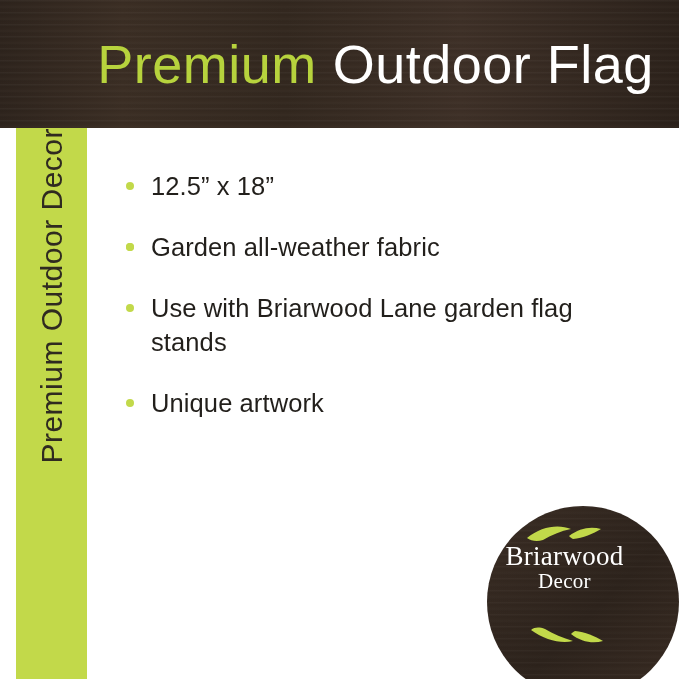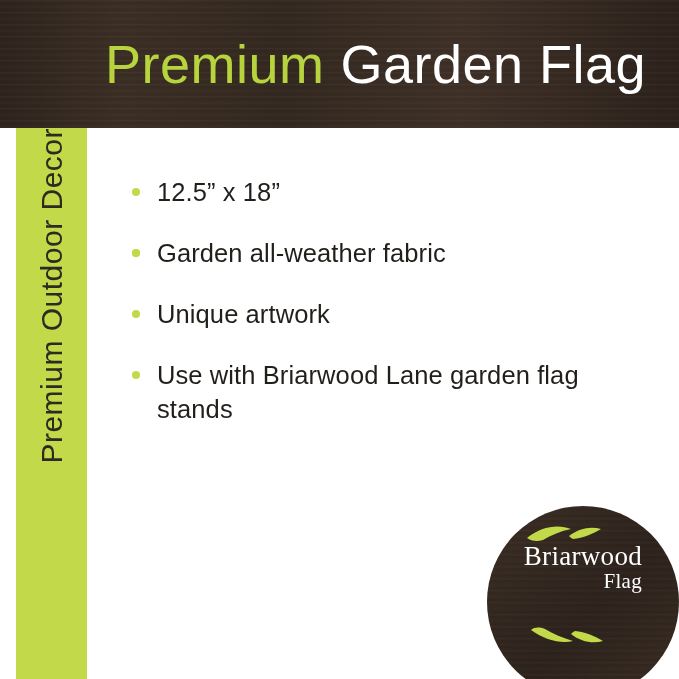--- a/index.html
+++ b/index.html
@@ -97,21 +97,21 @@
     top: 128px;
     width: 592px;
     height: 551px;
     background: #ffffff;
   }
   #bullet-list {
     position: absolute;
     left: 36px;
     top: 42px;
     width: 520px;
-    margin: 6px;
+    margin: 0;
     padding: 0;
     list-style: none;
   }
   .bullet-item {
     position: relative;
     padding-left: 28px;
     margin-bottom: 27px;
     font-size: 25.5px;
     line-height: 1.33;
     color: #221f1b;
@@ -144,21 +144,21 @@
         rgba(0,0,0,0.028) 9px,
         rgba(0,0,0,0.000) 12px),
       linear-gradient(135deg, #3a2d24 0%, #2d231c 55%, #382b22 100%);
     overflow: hidden;
   }
   #logo-inner {
     position: absolute;
     left: 0;
     top: 36px;
     width: 155px;
-    text-align: right;
+    text-align: center;
     color: #ffffff;
   }
   #logo-name {
     font-family: "Liberation Serif", serif;
     font-size: 27px;
     letter-spacing: 0.3px;
     line-height: 1.05;
   }
   #logo-sub {
     font-family: "Liberation Serif", serif;
@@ -182,21 +182,21 @@
   }
 </style>
 </head>
 <body>
 
 <div id="page">
 
   <div id="header">
     <div id="header-title">
       <span class="title-premium">Premium</span>
-      <span class="title-rest">Garden Flag</span>
+      <span class="title-rest">Outdoor Flag</span>
     </div>
   </div>
 
   <div id="green-band"></div>
   <div id="side-text">
     <div id="side-text-inner">Premium Outdoor Decor</div>
   </div>
 
   <div id="content-panel">
     <ul id="bullet-list">
@@ -206,37 +206,37 @@
       </li>
       <li class="bullet-item">
         <span class="bullet-dot"></span>
       </li>
       <li class="bullet-item">
         <span class="bullet-dot"></span>
         <span>Garden all-weather fabric</span>
       </li>
       <li class="bullet-item">
         <span class="bullet-dot"></span>
+        <span>Use with Briarwood Lane garden flag stands</span>
+      </li>
+      <li class="bullet-item">
+        <span class="bullet-dot"></span>
         <span>Unique artwork</span>
-      </li>
-      <li class="bullet-item">
-        <span class="bullet-dot"></span>
-        <span>Use with Briarwood Lane garden flag stands</span>
       </li>
     </ul>
   </div>
 
   <div id="logo-circle">
     <svg class="leaf-top" viewBox="0 0 80 20">
       <path d="M2 14 C 16 2, 34 0, 46 5 C 36 7, 26 11, 18 16 C 12 18, 6 17, 2 14 Z" fill="#c2d94a"></path>
       <path d="M44 12 C 54 4, 66 2, 76 5 C 68 10, 58 14, 48 15 C 46 14, 45 13, 44 12 Z" fill="#c2d94a"></path>
     </svg>
     <div id="logo-inner">
       <div id="logo-name">Briarwood</div>
-      <div id="logo-sub">Flag</div>
+      <div id="logo-sub">Decor</div>
     </div>
     <svg class="leaf-bottom" viewBox="0 0 80 22">
       <path d="M4 6 C 18 16, 34 20, 46 17 C 36 14, 26 10, 18 5 C 12 3, 8 3, 4 6 Z" fill="#c2d94a"></path>
       <path d="M44 10 C 54 18, 66 20, 76 17 C 68 12, 58 8, 48 7 C 46 8, 45 9, 44 10 Z" fill="#c2d94a"></path>
     </svg>
   </div>
 
 </div>
 
 </body></html>

